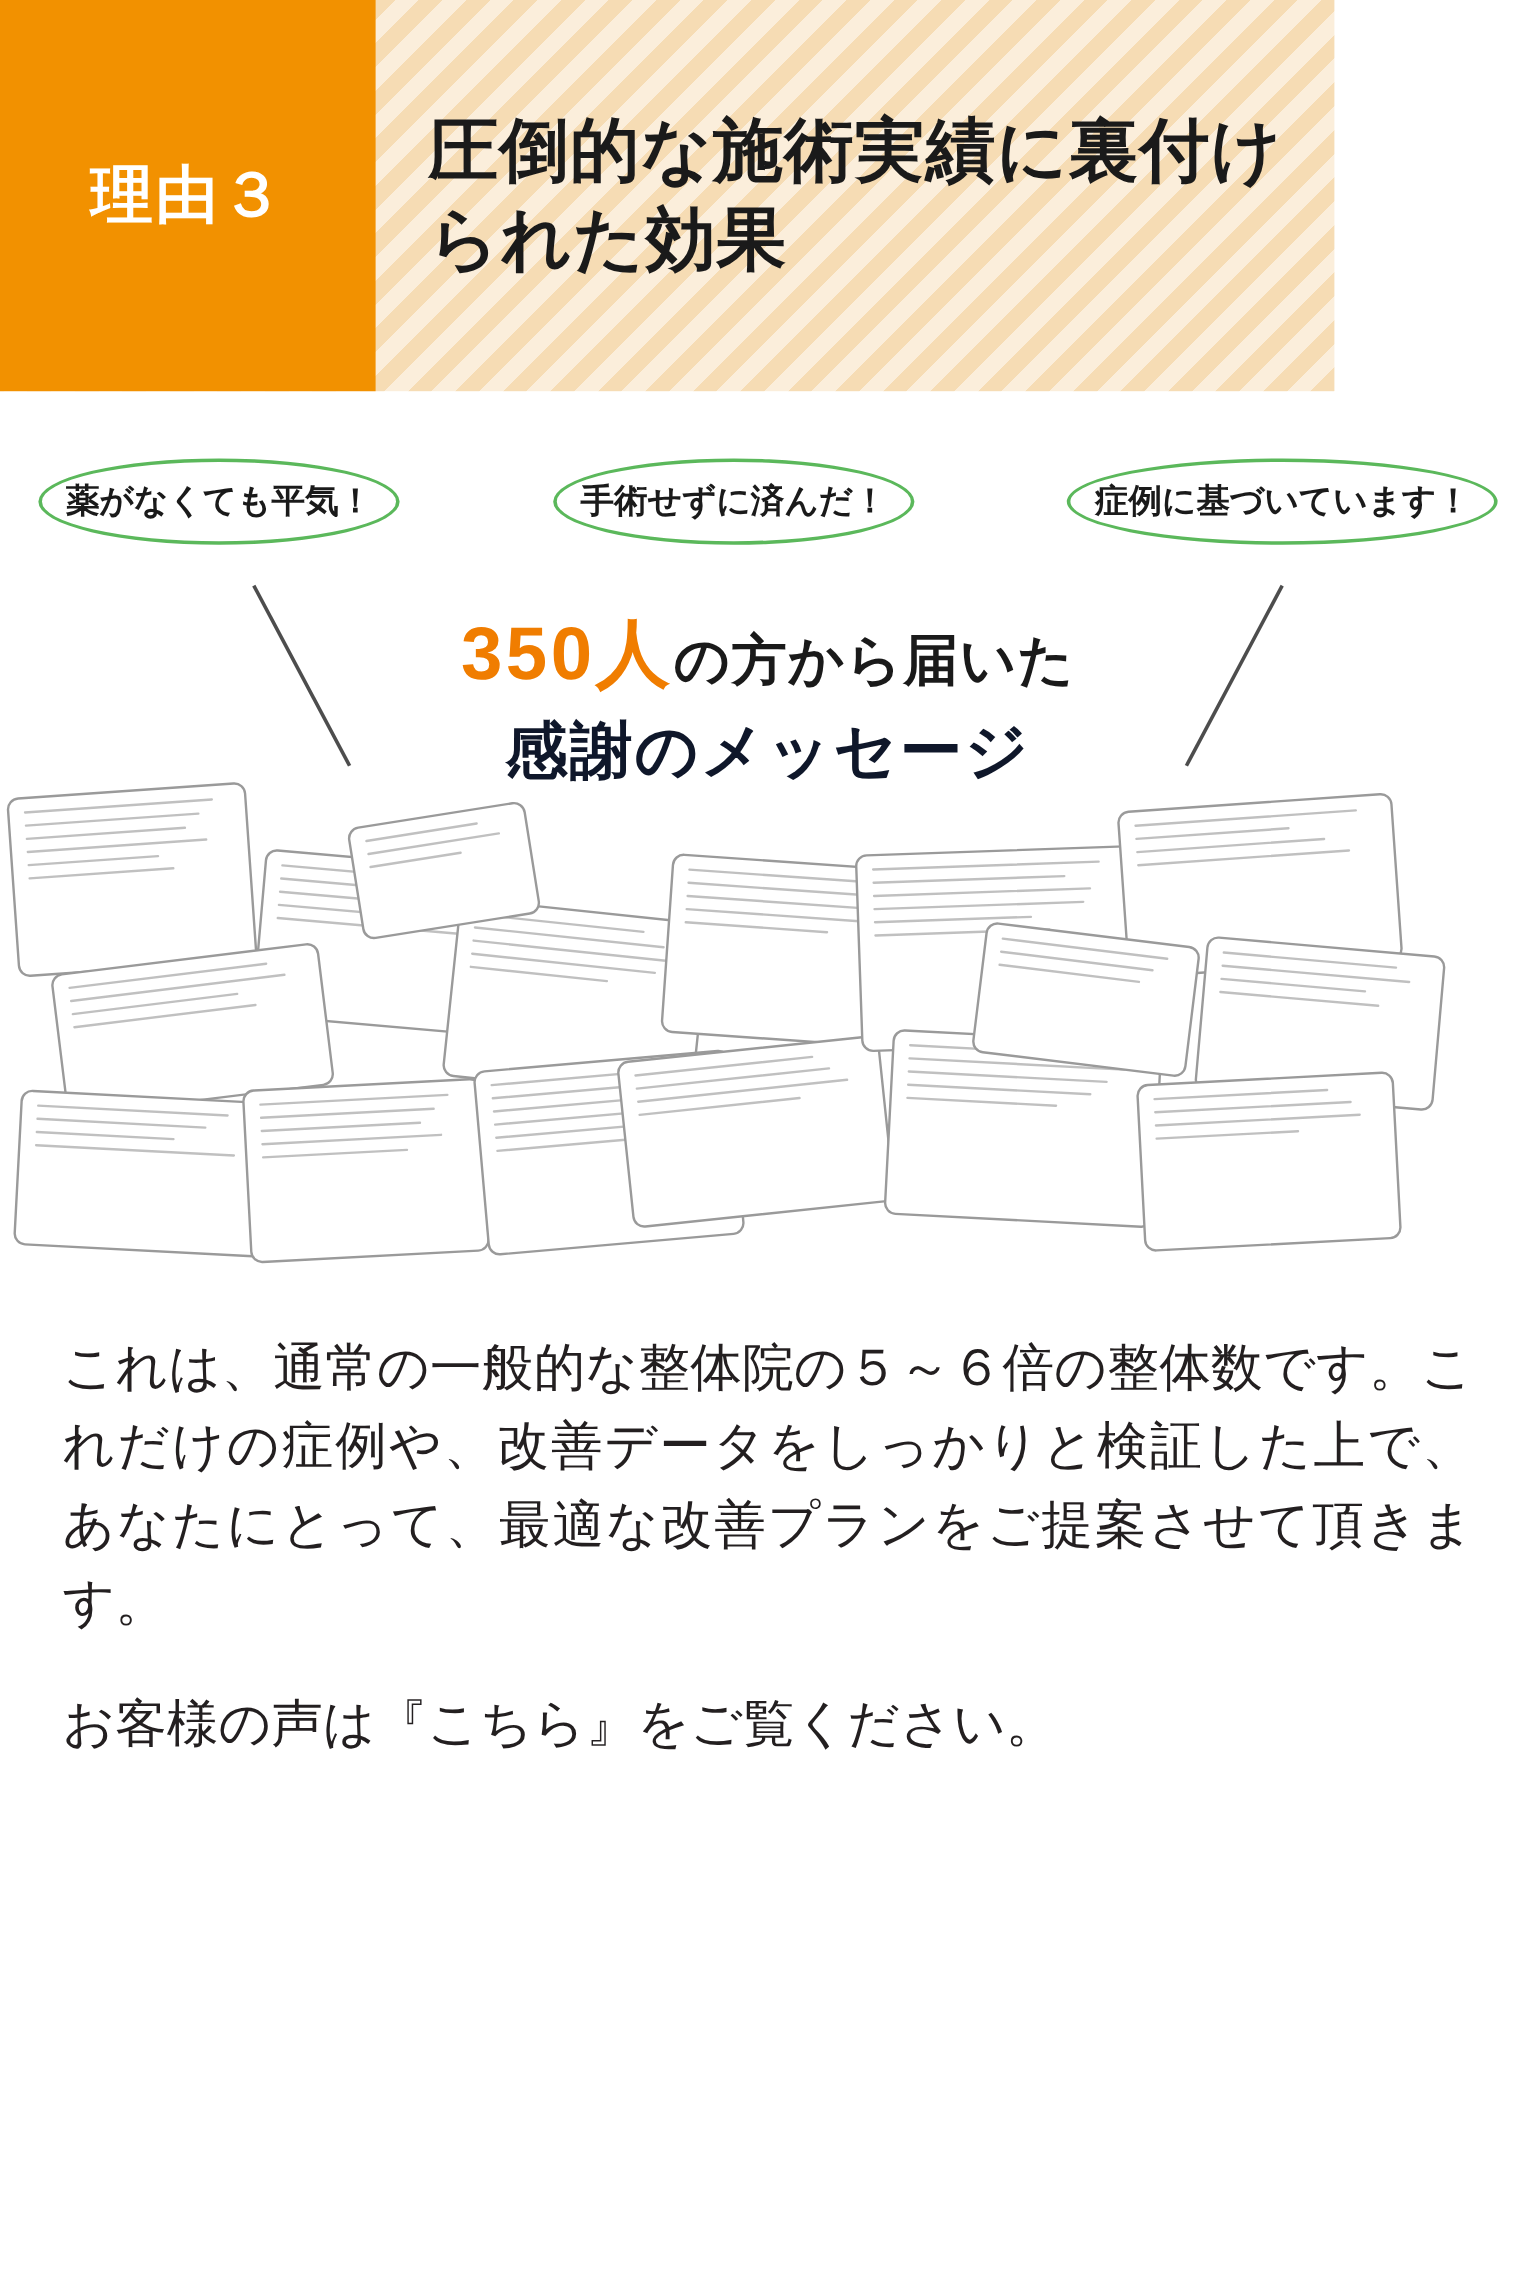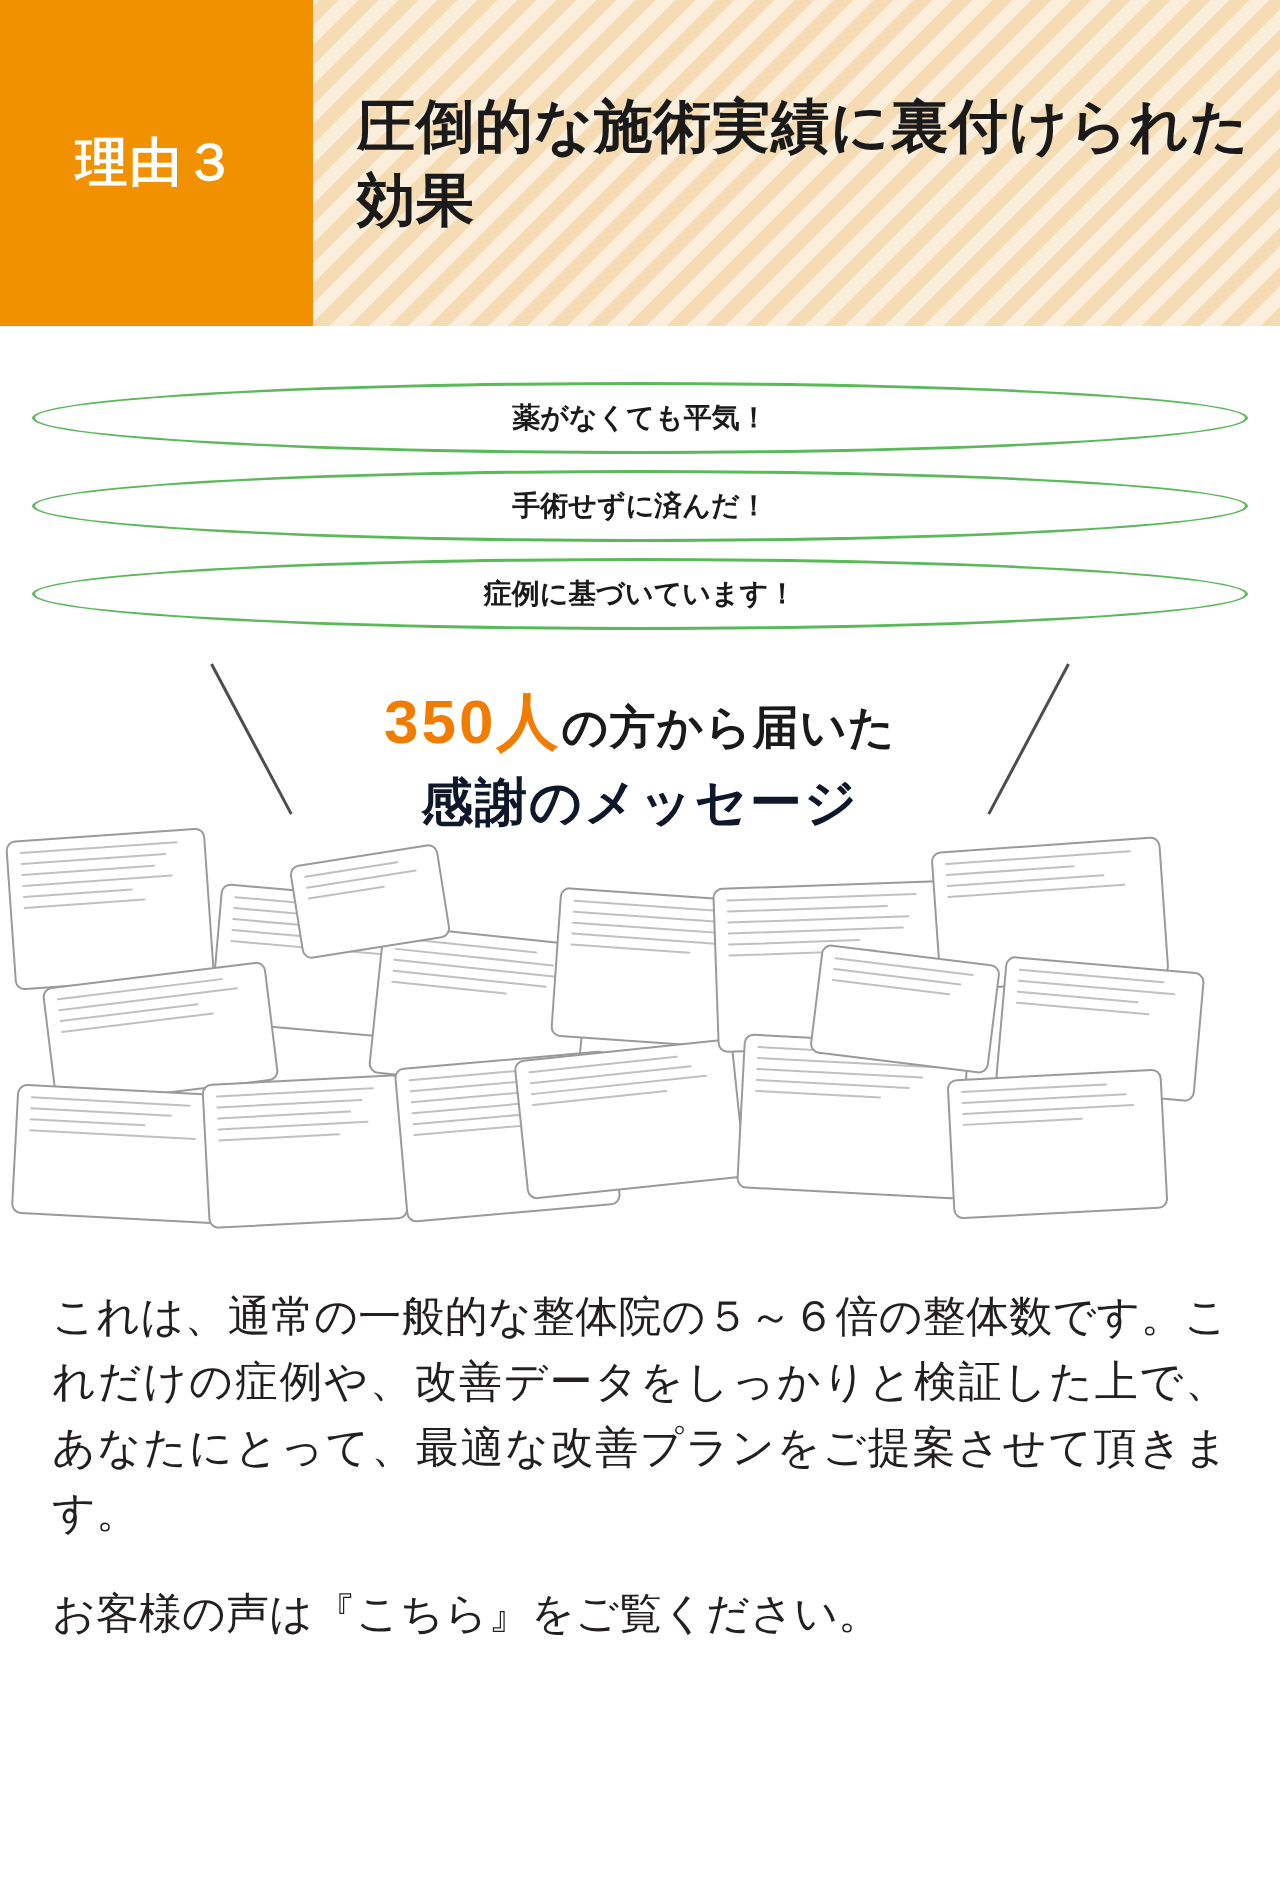--- a/index.html
+++ b/index.html
@@ -11,21 +11,21 @@
     height: 1897px;
     background: #ffffff;
     font-family: "Liberation Sans", sans-serif;
     overflow: hidden;
     position: relative;
   }
 
   
   .header {
     position: relative;
-    width: 1280px;
+    width: 1112px;
     height: 326px;
     display: flex;
     align-items: stretch;
     background: repeating-linear-gradient(
       -45deg,
       #f6dcb4 0px,
       #f6dcb4 14px,
       #fbeedb 14px,
       #fbeedb 28px
     );
@@ -59,21 +59,20 @@
   }
 
   
   .balloons {
     position: relative;
     margin-top: 56px;
     padding: 0 32px;
     display: flex;
     justify-content: space-between;
     gap: 16px;
-    flex-direction: column;
   }
   .balloon {
     border: 3px solid #5bb85b;
     border-radius: 50% / 50%;
     padding: 14px 20px;
     font-size: 28px;
     color: #1a1a1a;
     font-weight: bold;
     white-space: nowrap;
     background: #ffffff;

